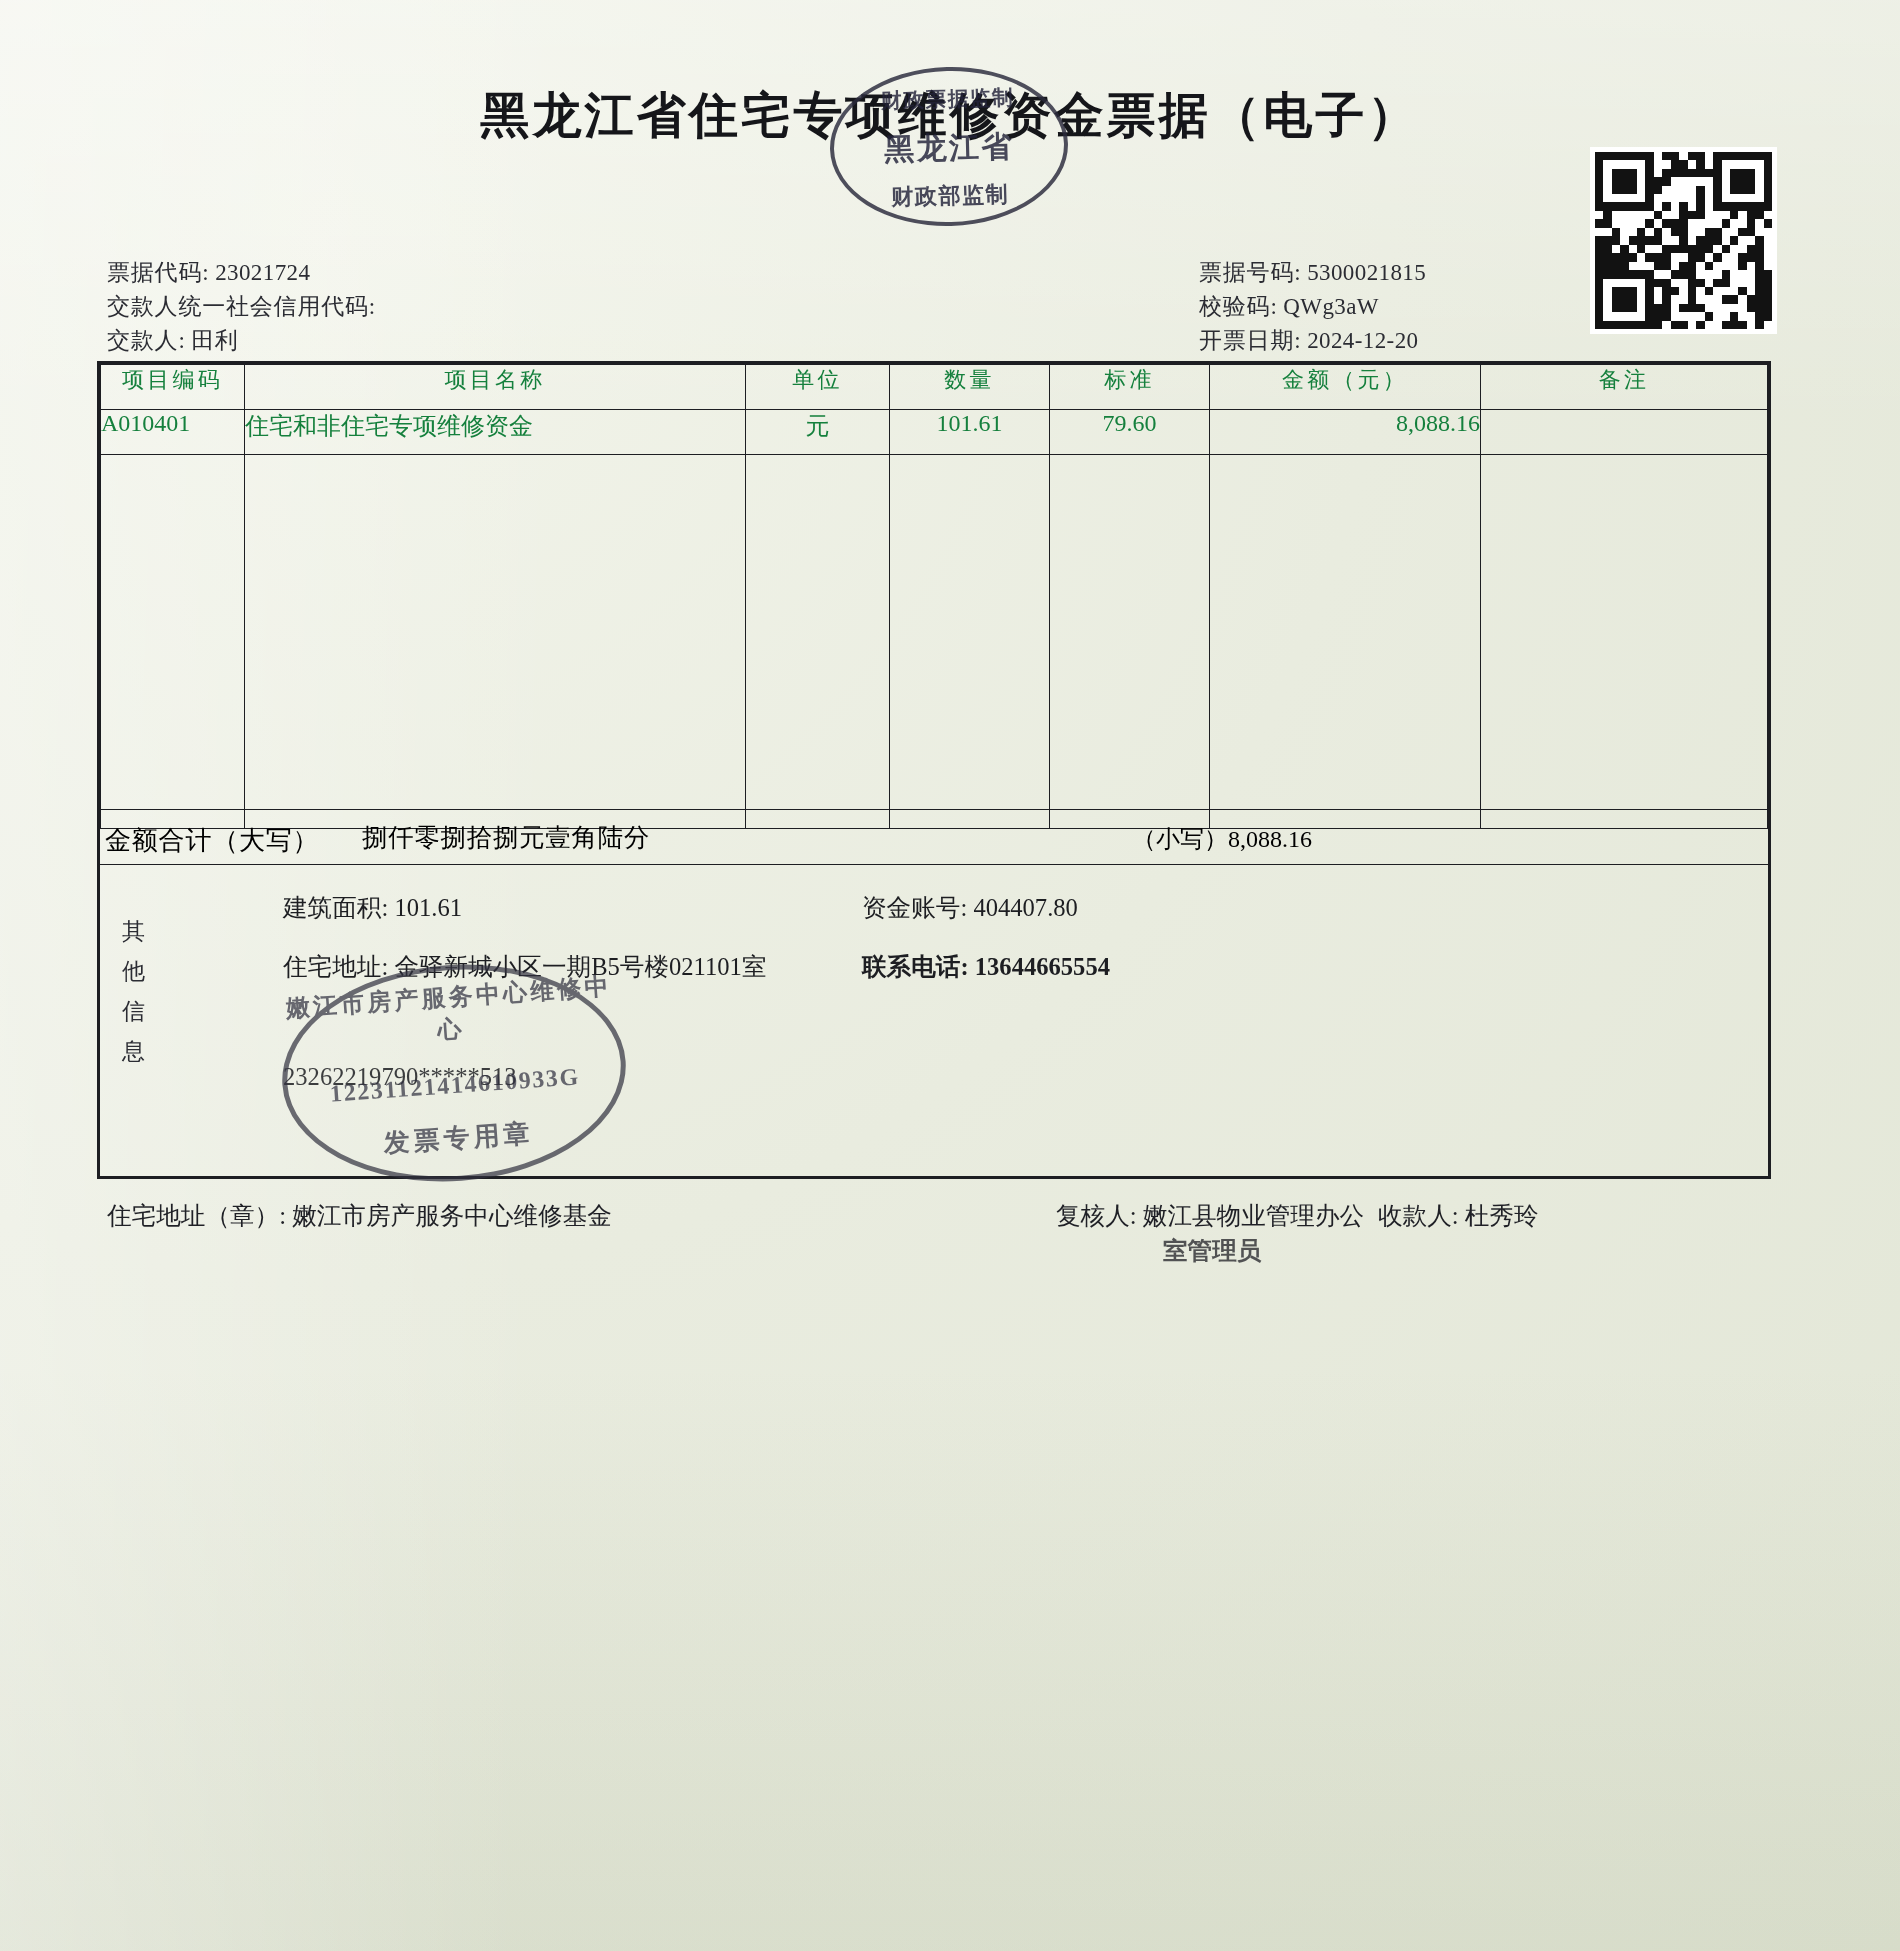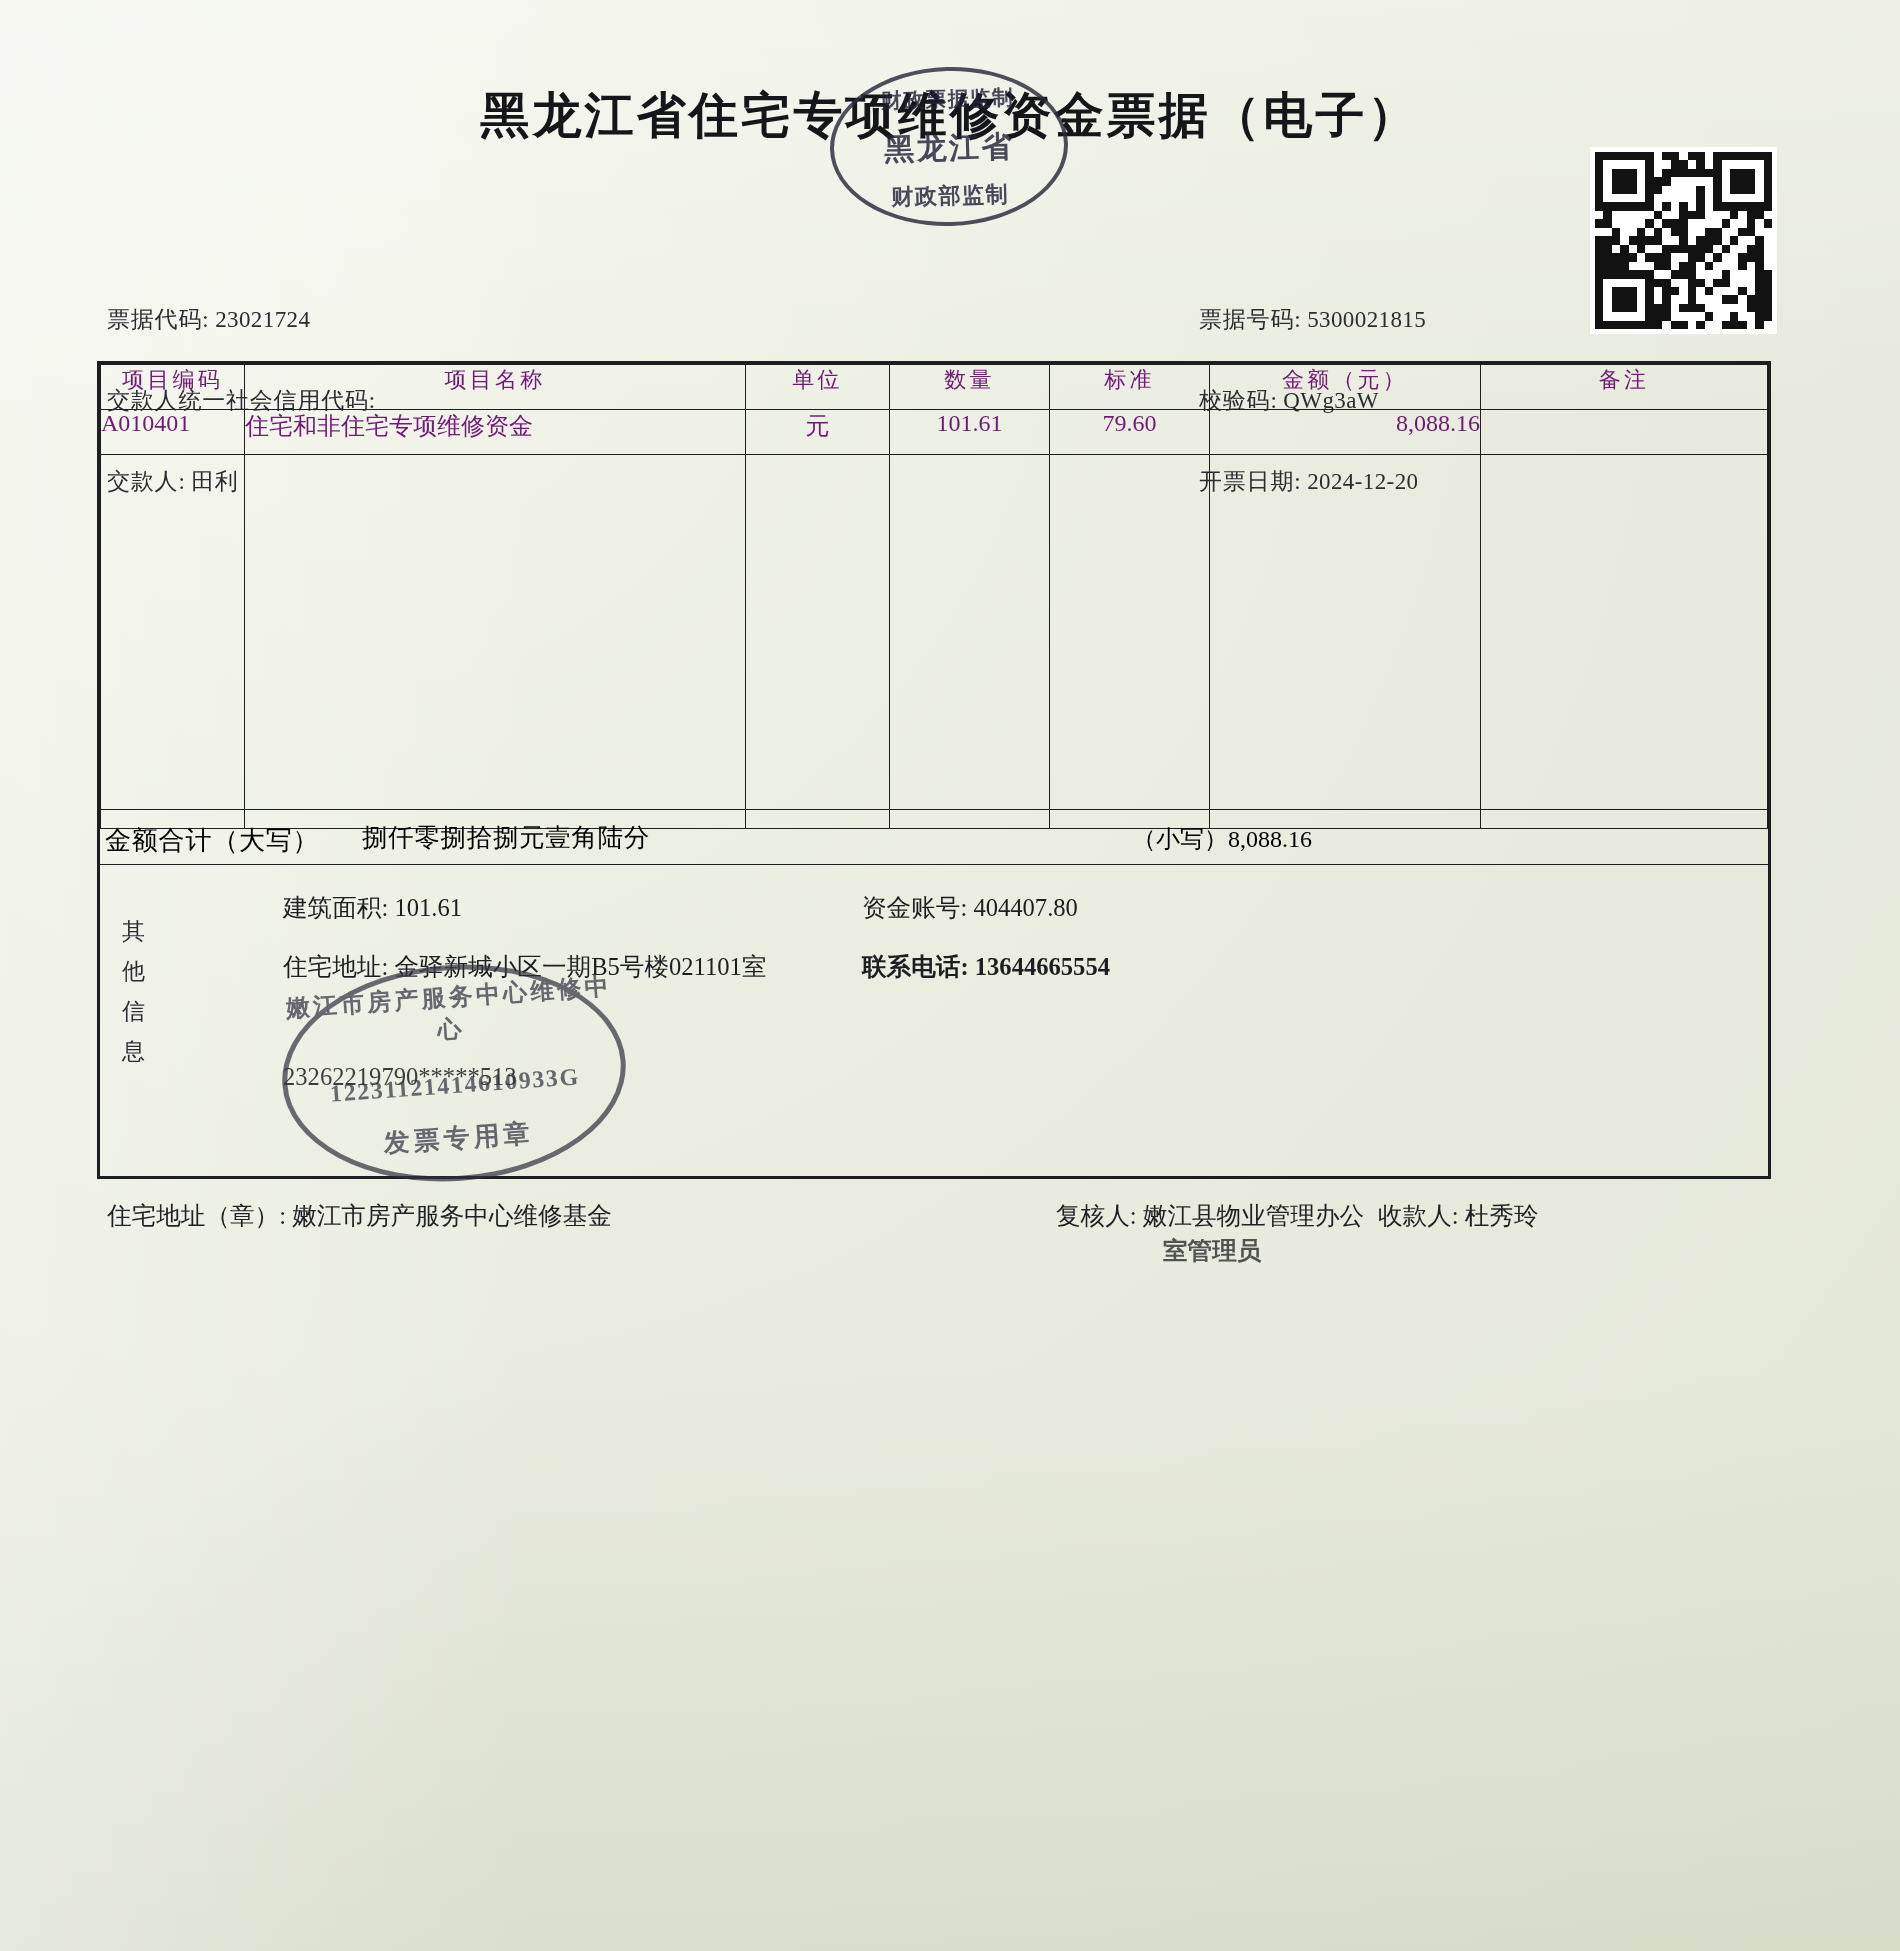--- a/index.html
+++ b/index.html
@@ -121,41 +121,41 @@
     font-family: "Liberation Serif", serif;
   }
   .meta-right {
     position: absolute;
     left: 1199px;
     top: 256px;
     font-size: 23px;
     line-height: 34px;
     color: #2b2c33;
   }
-  .meta-row { white-space: nowrap; margin-top: 47px; }
+  .meta-row { white-space: nowrap; }
   .meta-row .k { letter-spacing: 0.8px; }
   .meta-row .v { letter-spacing: 0.4px; }
 
   
   .frame {
     position: absolute;
     left: 97px;
     top: 361px;
     width: 1674px;
     height: 818px;
     border: 3.2px solid #1d1e22;
     box-sizing: border-box;
   }
 
   table.grid {
     width: 100%;
     border-collapse: collapse;
     table-layout: fixed;
     font-size: 22px;
-    color: #701a75;
+    color: #15803d;
   }
   table.grid th, table.grid td {
     border: 1.6px solid #1d1e22;
     padding: 0;
     vertical-align: top;
   }
   thead th {
     height: 44px;
     font-weight: normal;
     font-size: 22px;

